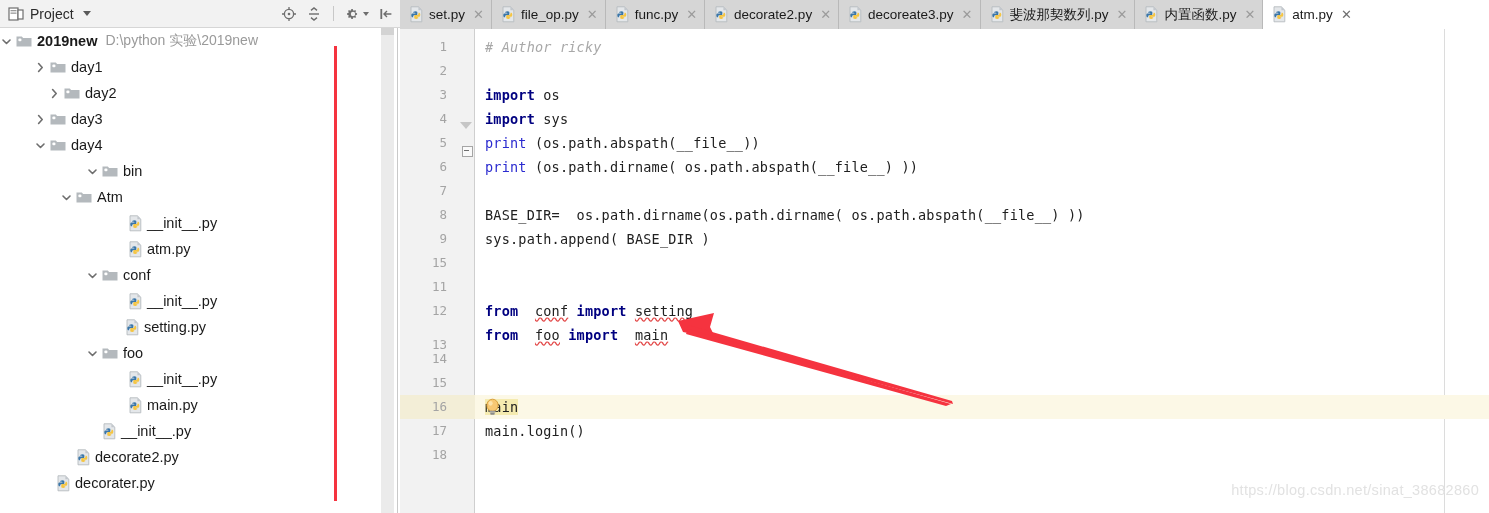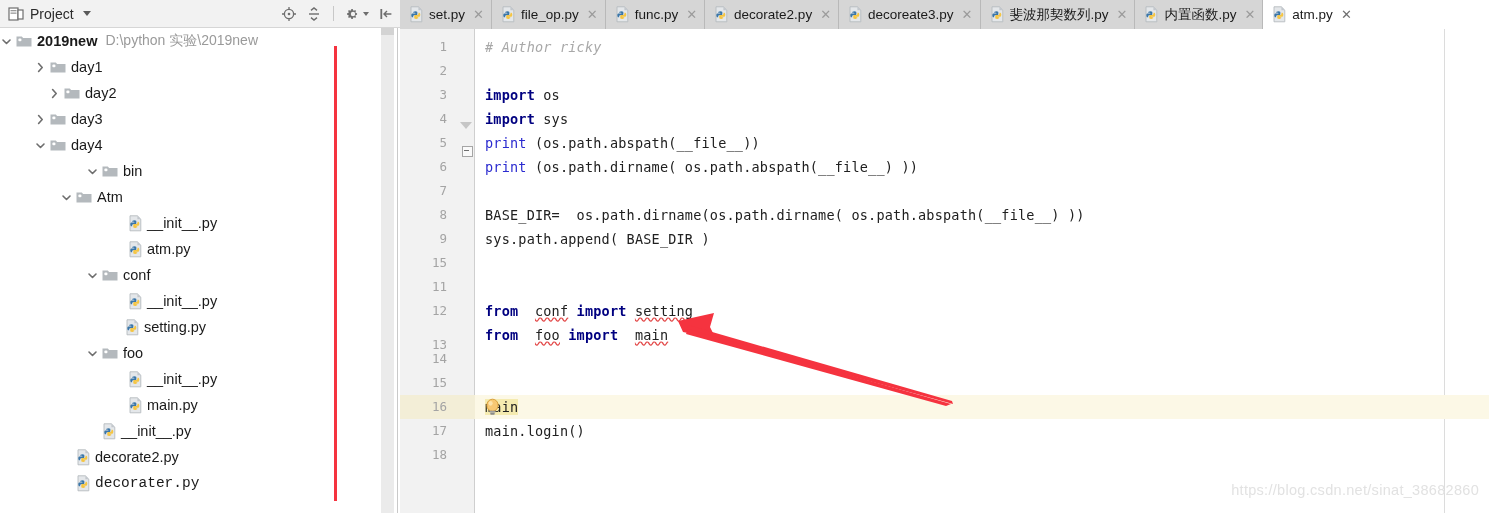--- a/index.html
+++ b/index.html
@@ -330,21 +330,21 @@
         <div class="row" style="padding-left: 60px;">
           <span class="twisty blank"></span>
           <span class="py-ico"><svg viewBox="0 0 16 17" width="16" height="17">
               <path d="M2 0.8h7.4l3.4 3.4v11.6H2z" fill="#e4e7ea" stroke="#b6bbc0" stroke-width="0.9"></path>
               <path d="M9.4 0.8l3.4 3.4H9.4z" fill="#c2c7cc"></path>
               <path d="M6.3 5.2c-2 0-1.9 0.9-1.9 0.9v1h2v0.3H3.6s-1.3-0.15-1.3 1.95c0 2.1 1.15 2 1.15 2h0.7v-1s-0.04-1.15 1.13-1.15h1.95s1.1 0.02 1.1-1.06V6.2s0.16-1-2.02-1zm-1.1 0.63a0.36 0.36 0 110 0.72 0.36 0.36 0 010-0.72z" fill="#3b76a8"></path>
               <path d="M7.3 12.9c2 0 1.9-0.9 1.9-0.9v-1h-2v-0.3h2.8s1.3 0.15 1.3-1.95c0-2.1-1.15-2-1.15-2h-0.7v1s0.04 1.15-1.13 1.15H6.37s-1.1-0.02-1.1 1.06v1.94s-0.16 1 2.02 1zm1.1-0.63a0.36 0.36 0 110-0.72 0.36 0.36 0 010 0.72z" fill="#f5c542"></path>
             </svg></span>
           <span class="lbl">decorate2.py</span>
         </div>
-        <div class="row" style="padding-left: 60px; font-family: Liberation Mono, monospace;">
+        <div class="row" style="padding-left: 40px;">
           <span class="twisty blank"></span>
           <span class="py-ico"><svg viewBox="0 0 16 17" width="16" height="17">
               <path d="M2 0.8h7.4l3.4 3.4v11.6H2z" fill="#e4e7ea" stroke="#b6bbc0" stroke-width="0.9"></path>
               <path d="M9.4 0.8l3.4 3.4H9.4z" fill="#c2c7cc"></path>
               <path d="M6.3 5.2c-2 0-1.9 0.9-1.9 0.9v1h2v0.3H3.6s-1.3-0.15-1.3 1.95c0 2.1 1.15 2 1.15 2h0.7v-1s-0.04-1.15 1.13-1.15h1.95s1.1 0.02 1.1-1.06V6.2s0.16-1-2.02-1zm-1.1 0.63a0.36 0.36 0 110 0.72 0.36 0.36 0 010-0.72z" fill="#3b76a8"></path>
               <path d="M7.3 12.9c2 0 1.9-0.9 1.9-0.9v-1h-2v-0.3h2.8s1.3 0.15 1.3-1.95c0-2.1-1.15-2-1.15-2h-0.7v1s0.04 1.15-1.13 1.15H6.37s-1.1-0.02-1.1 1.06v1.94s-0.16 1 2.02 1zm1.1-0.63a0.36 0.36 0 110-0.72 0.36 0.36 0 010 0.72z" fill="#f5c542"></path>
             </svg></span>
           <span class="lbl">decorater.py</span>
         </div>
       </div>

